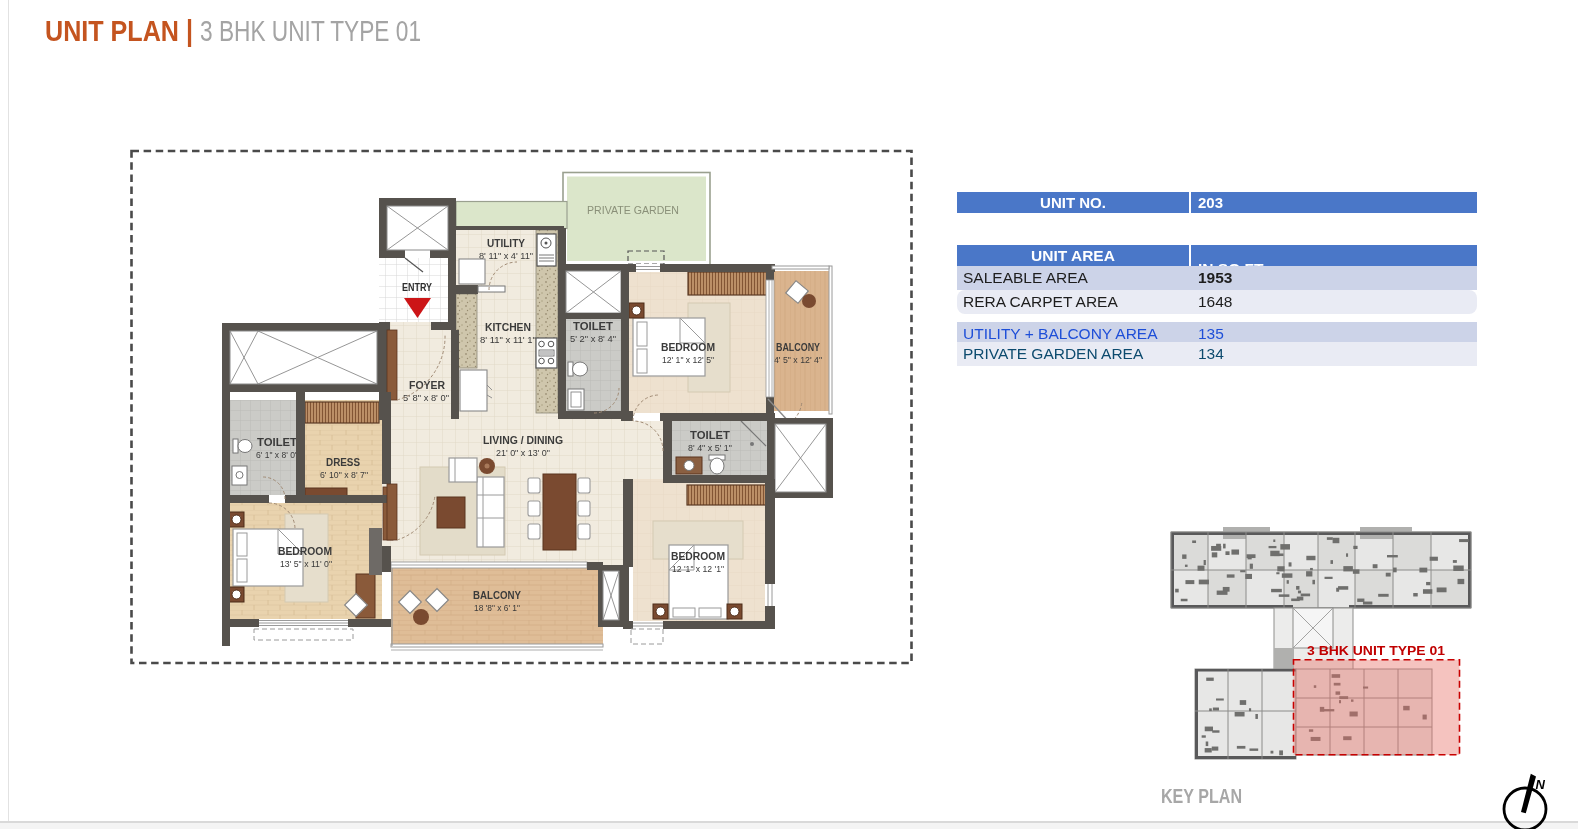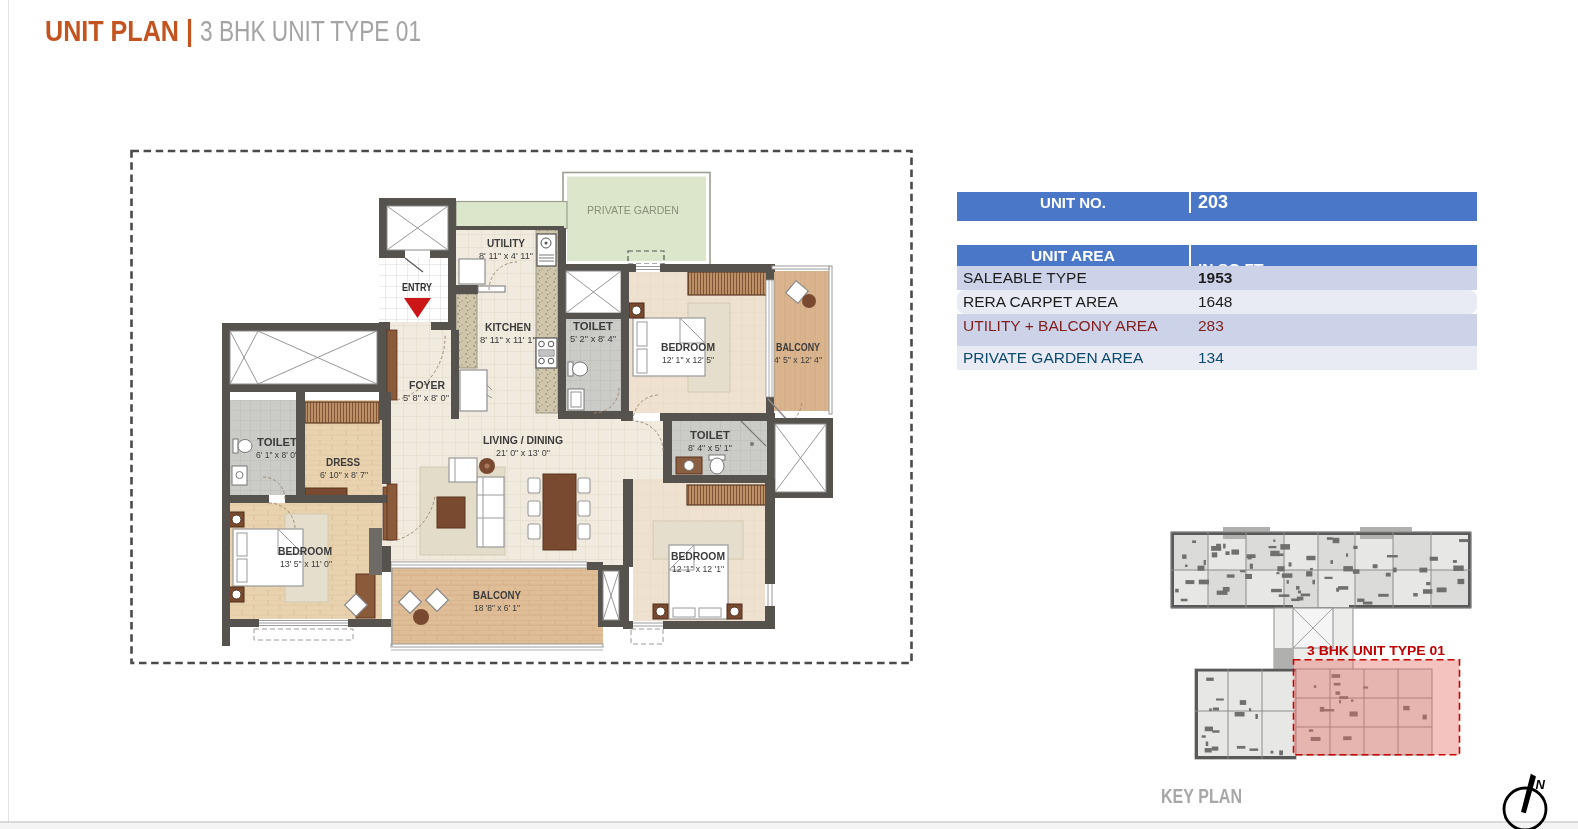--- a/index.html
+++ b/index.html
@@ -14,47 +14,47 @@
 <div class="abs" style="left:8px;top:0;width:1px;height:822px;background:#e2e2e2;"></div>
 
 <div class="abs" style="left:0;top:821px;width:1578px;height:2px;background:#d9d9d9;"></div>
 <div class="abs" style="left:0;top:823px;width:1578px;height:6px;background:#f4f4f4;"></div>
 
 <svg class="abs" style="left:0;top:0;" width="520" height="60" viewBox="0 0 520 60">
   <text x="45" y="41" font-size="29" font-weight="bold" fill="#c4541f" textLength="148" lengthAdjust="spacingAndGlyphs">UNIT PLAN |</text>
   <text x="200" y="41" font-size="29" fill="#a4a4a4" textLength="221" lengthAdjust="spacingAndGlyphs">3 BHK UNIT TYPE 01</text>
 </svg>
 
-<div class="abs" style="left:957px;top:192px;width:520px;height:29px;background:#4a77c8;text-decoration:underline;">
+<div class="abs" style="left:957px;top:192px;width:520px;height:21px;background:#4a77c8;text-decoration:underline;">
 
   <div class="abs" style="left:0;top:0;width:232px;height:21px;color:#fff;font-weight:bold;font-size:15px;line-height:21px;text-align:center;border-right:2px solid #fff;">UNIT NO.</div>
 
-  <div class="abs" style="left:241px;top:0;color:#fff;font-weight:bold;font-size:18px;line-height:21px;">203</div>
+  <div class="abs" style="left:241px;top:0;color:#fff;font-weight:bold;font-size:15px;line-height:21px;">203</div>
 </div>
 
 <div class="abs" style="left:957px;top:245px;width:520px;font-size:15.5px;">
 
   <div style="height:21px;background:#4a77c8;position:relative;">
     <div class="abs" style="left:0;top:0;width:232px;height:21px;color:#fff;font-weight:bold;line-height:21px;text-align:center;border-right:2px solid #fff;">UNIT AREA</div>
     <div class="abs" style="left:241px;top:0;color:#fff;font-weight:bold;line-height:21px;margin-top:13px;">IN SQ.FT</div>
   </div>
 
   <div style="height:24px;background:#ccd3e8;position:relative;color:#1d1d1d;">
-    <div class="abs" style="left:6px;line-height:24px;">SALEABLE TYPE</div>
+    <div class="abs" style="left:6px;line-height:24px;">SALEABLE AREA</div>
     <div class="abs" style="left:241px;line-height:24px;font-weight:bold;">1953</div>
   </div>
 
   <div style="height:24px;background:#e9ebf4;position:relative;color:#1d1d1d;border-radius:8px;">
     <div class="abs" style="left:6px;line-height:24px;">RERA CARPET AREA</div>
     <div class="abs" style="left:241px;line-height:24px;">1648</div>
   </div>
 
-  <div style="height:32px;background:#ccd3e8;position:relative;color:#7f1d1d;">
+  <div style="height:20px;background:#ccd3e8;position:relative;color:#1d4ed8;margin-top:8px;">
     <div class="abs" style="left:6px;line-height:24px;">UTILITY + BALCONY AREA</div>
-    <div class="abs" style="left:241px;line-height:24px;">283</div>
+    <div class="abs" style="left:241px;line-height:24px;">135</div>
   </div>
 
   <div style="height:24px;background:#e9ebf4;position:relative;color:#0c4a6e;">
     <div class="abs" style="left:6px;line-height:24px;">PRIVATE GARDEN AREA</div>
     <div class="abs" style="left:241px;line-height:24px;">134</div>
   </div>
 </div>
 
 <svg class="abs" style="left:0px;top:0px;" width="960" height="700" viewBox="0 0 960 700">
 <defs>

